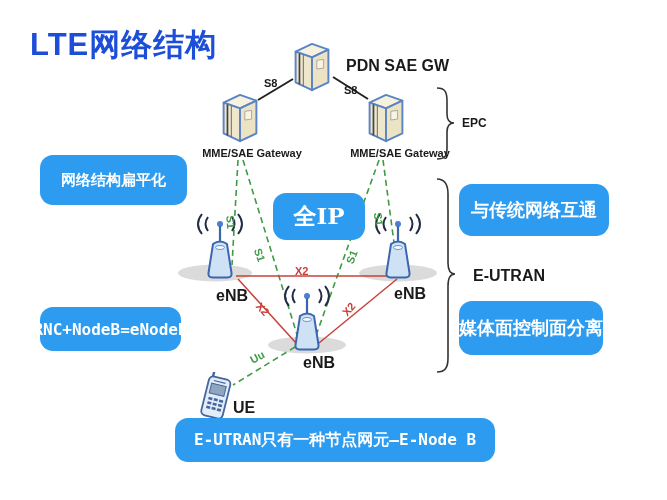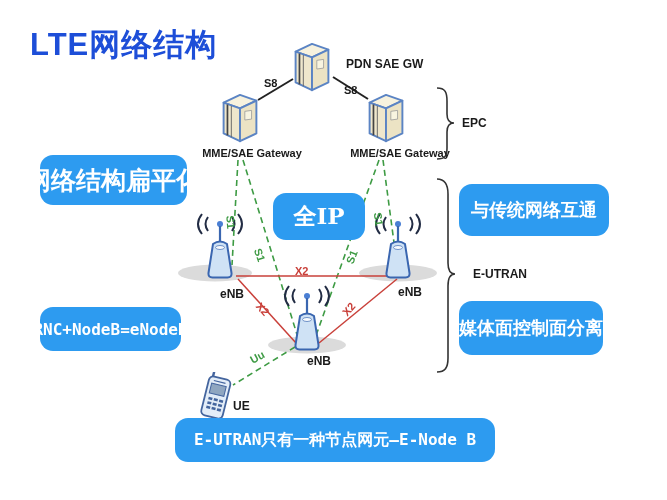--- a/index.html
+++ b/index.html
@@ -10,30 +10,30 @@
   .layer{position:absolute;left:0;top:0;width:667px;height:500px;}
   .page-title{
     position:absolute;left:30px;top:24px;font-size:31px;font-weight:600;
     color:#1d4ed8;letter-spacing:1px;white-space:nowrap;
   }
   .callout{
     position:absolute;background:#2d9bf0;border-radius:13px;color:#ffffff;
     display:flex;align-items:center;justify-content:center;white-space:nowrap;
     font-family:"DejaVu Serif","Liberation Serif",serif;font-weight:bold;z-index:5;
   }
-  .co-flat{left:40px;top:155px;width:147px;height:50px;font-size:25px;}
+  .co-flat{left:40px;top:155px;width:147px;height:50px;font-size:15px;}
   .co-interop{left:459px;top:144px;width:150px;height:52px;font-size:18px;margin-top:40px;}
   .co-allip{left:273px;top:193px;width:92px;height:47px;font-size:23px;}
   .co-rnc{left:40px;top:307px;width:141px;height:44px;font-size:16px;
           font-family:"DejaVu Sans Mono","Liberation Mono",monospace;}
   .co-sep{left:459px;top:301px;width:144px;height:54px;font-size:18px;}
   .co-single{left:175px;top:418px;width:320px;height:44px;font-size:16px;
           font-family:"DejaVu Sans Mono","Liberation Mono",monospace;}
   .node-label{
-    position:absolute;font-size:12px;font-weight:bold;color:#1a1a1a;z-index:4;
+    position:absolute;font-size:16px;font-weight:bold;color:#1a1a1a;z-index:4;
     white-space:nowrap;
   }
   .centered{text-align:center;margin-left:12px;}
   .if-label{position:absolute;font-size:11px;font-weight:bold;z-index:4;white-space:nowrap;}
   .if-s8{color:#1a1a1a;}
   .if-s1{color:#3e9b44;}
   .if-x2{color:#c9403a;}
   .if-uu{color:#3e9b44;}
   .icon-abs{position:absolute;z-index:3;line-height:0;}
 </style>

